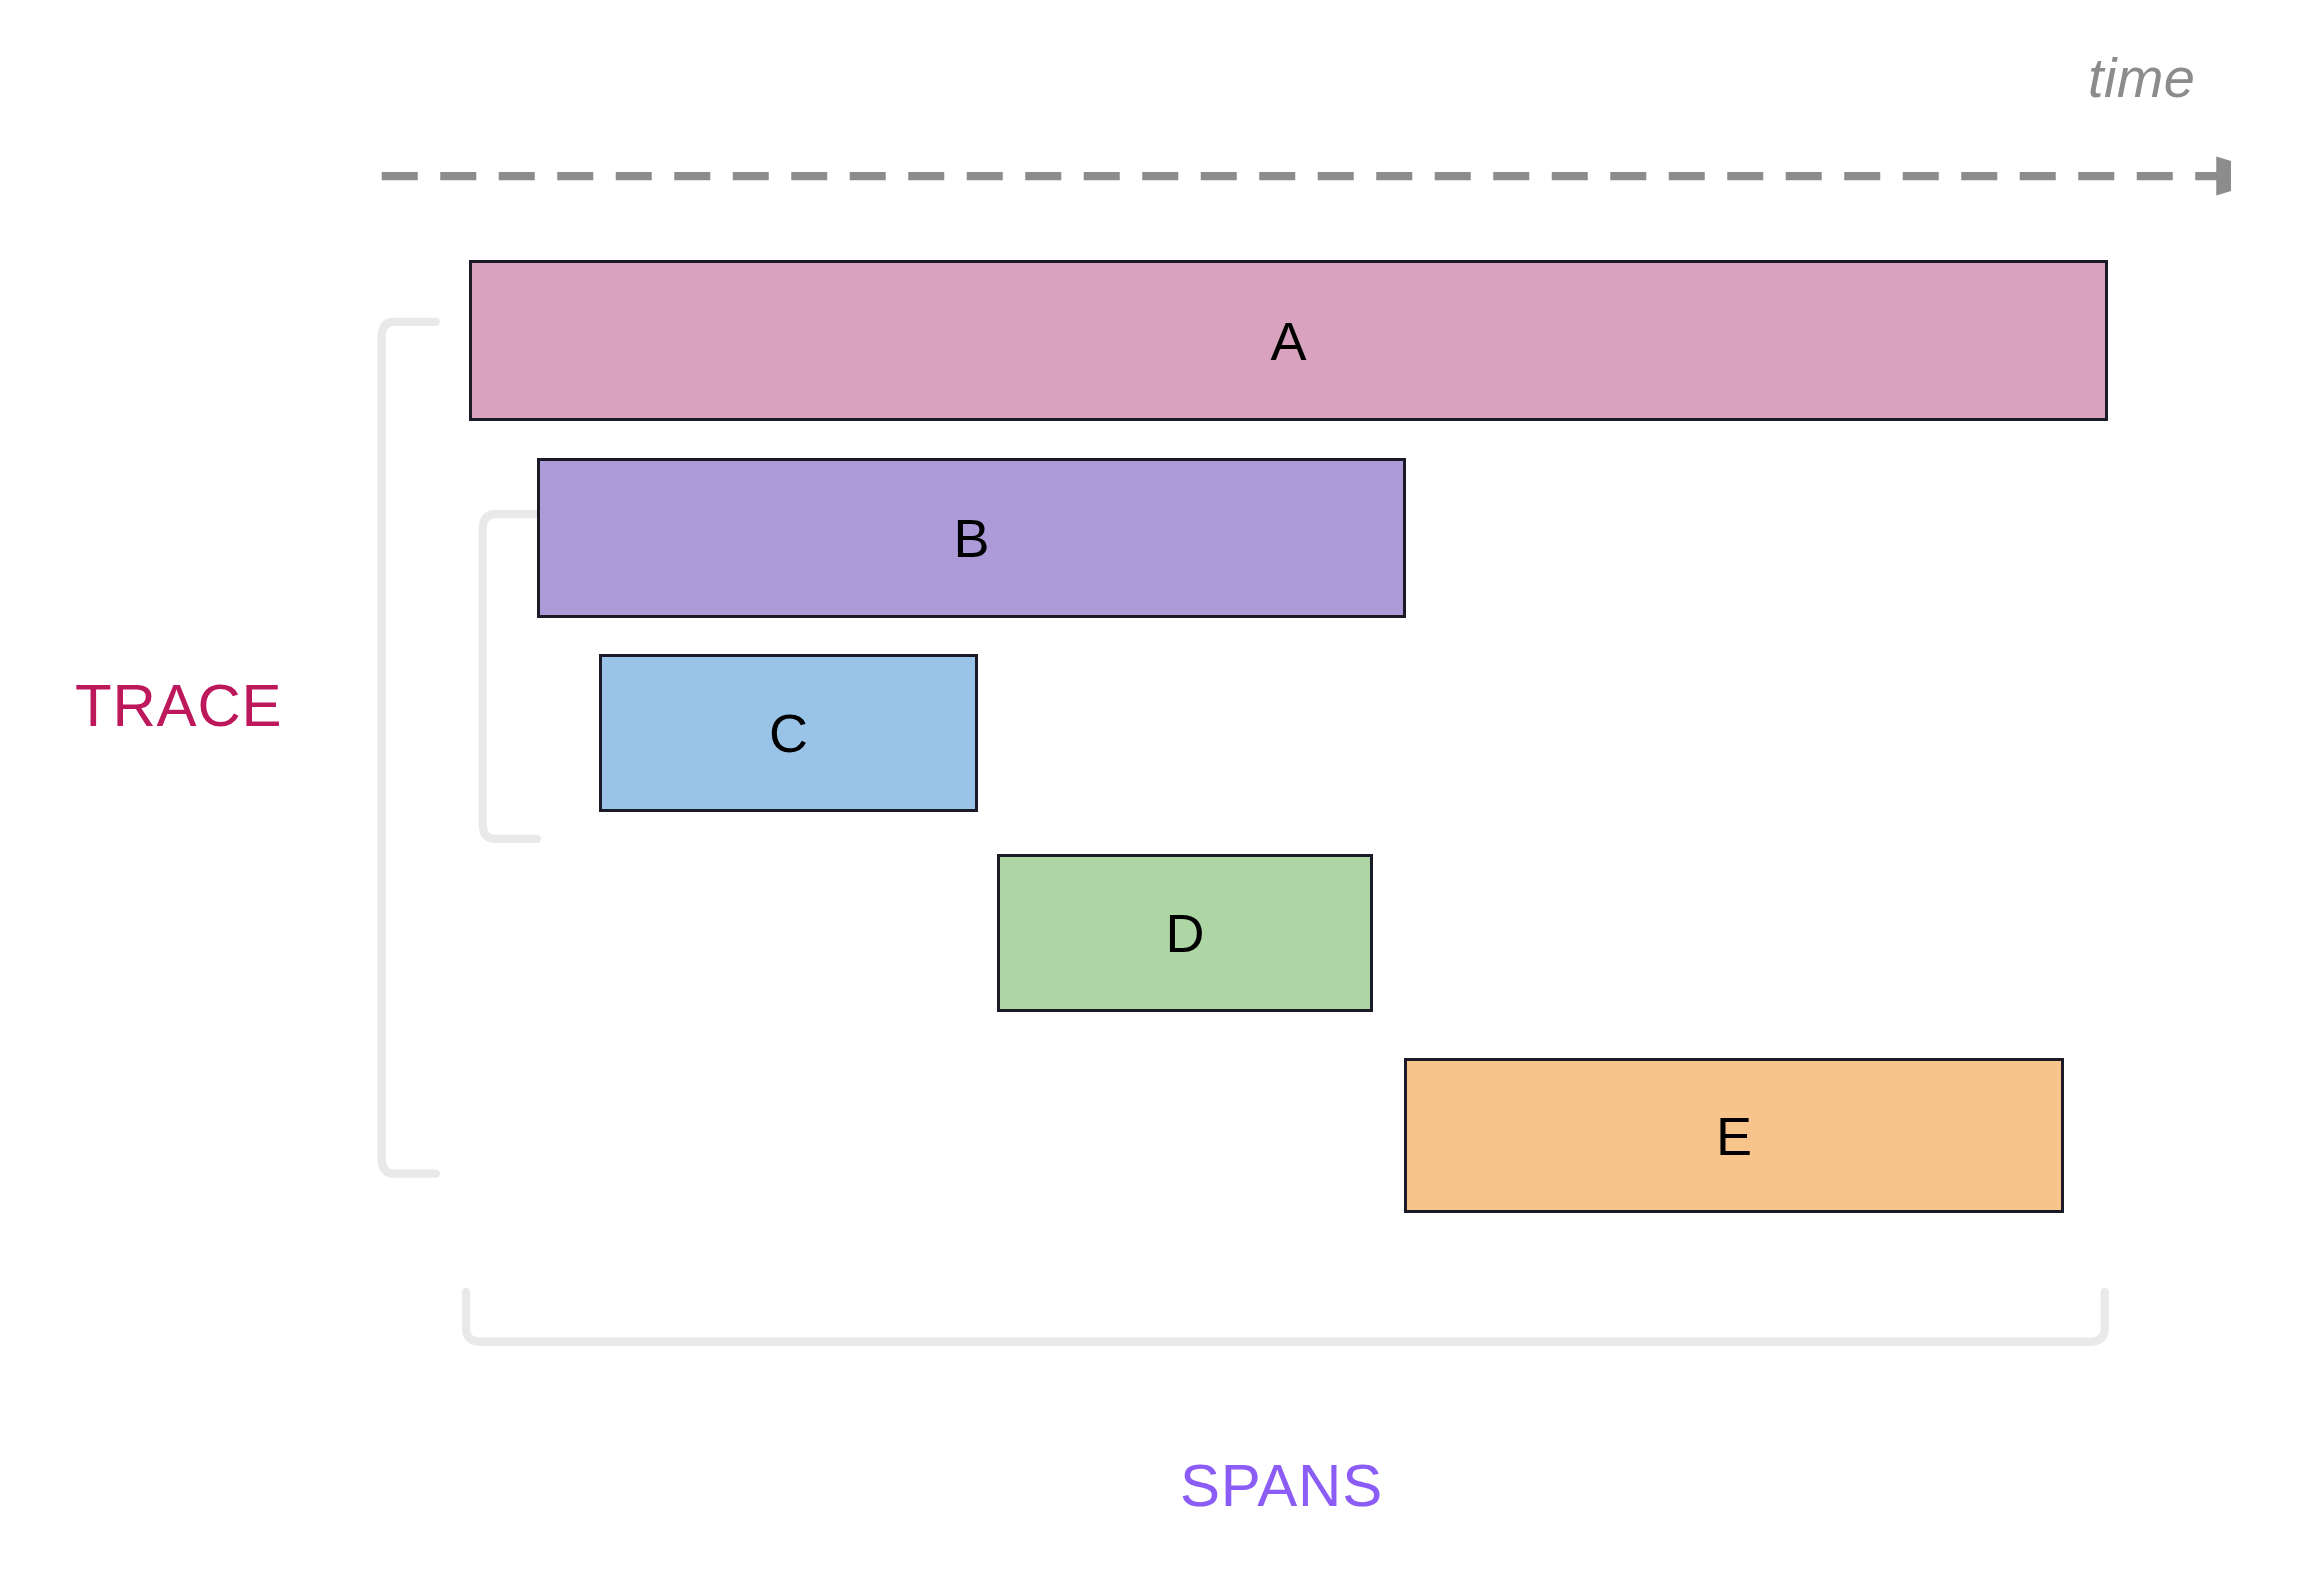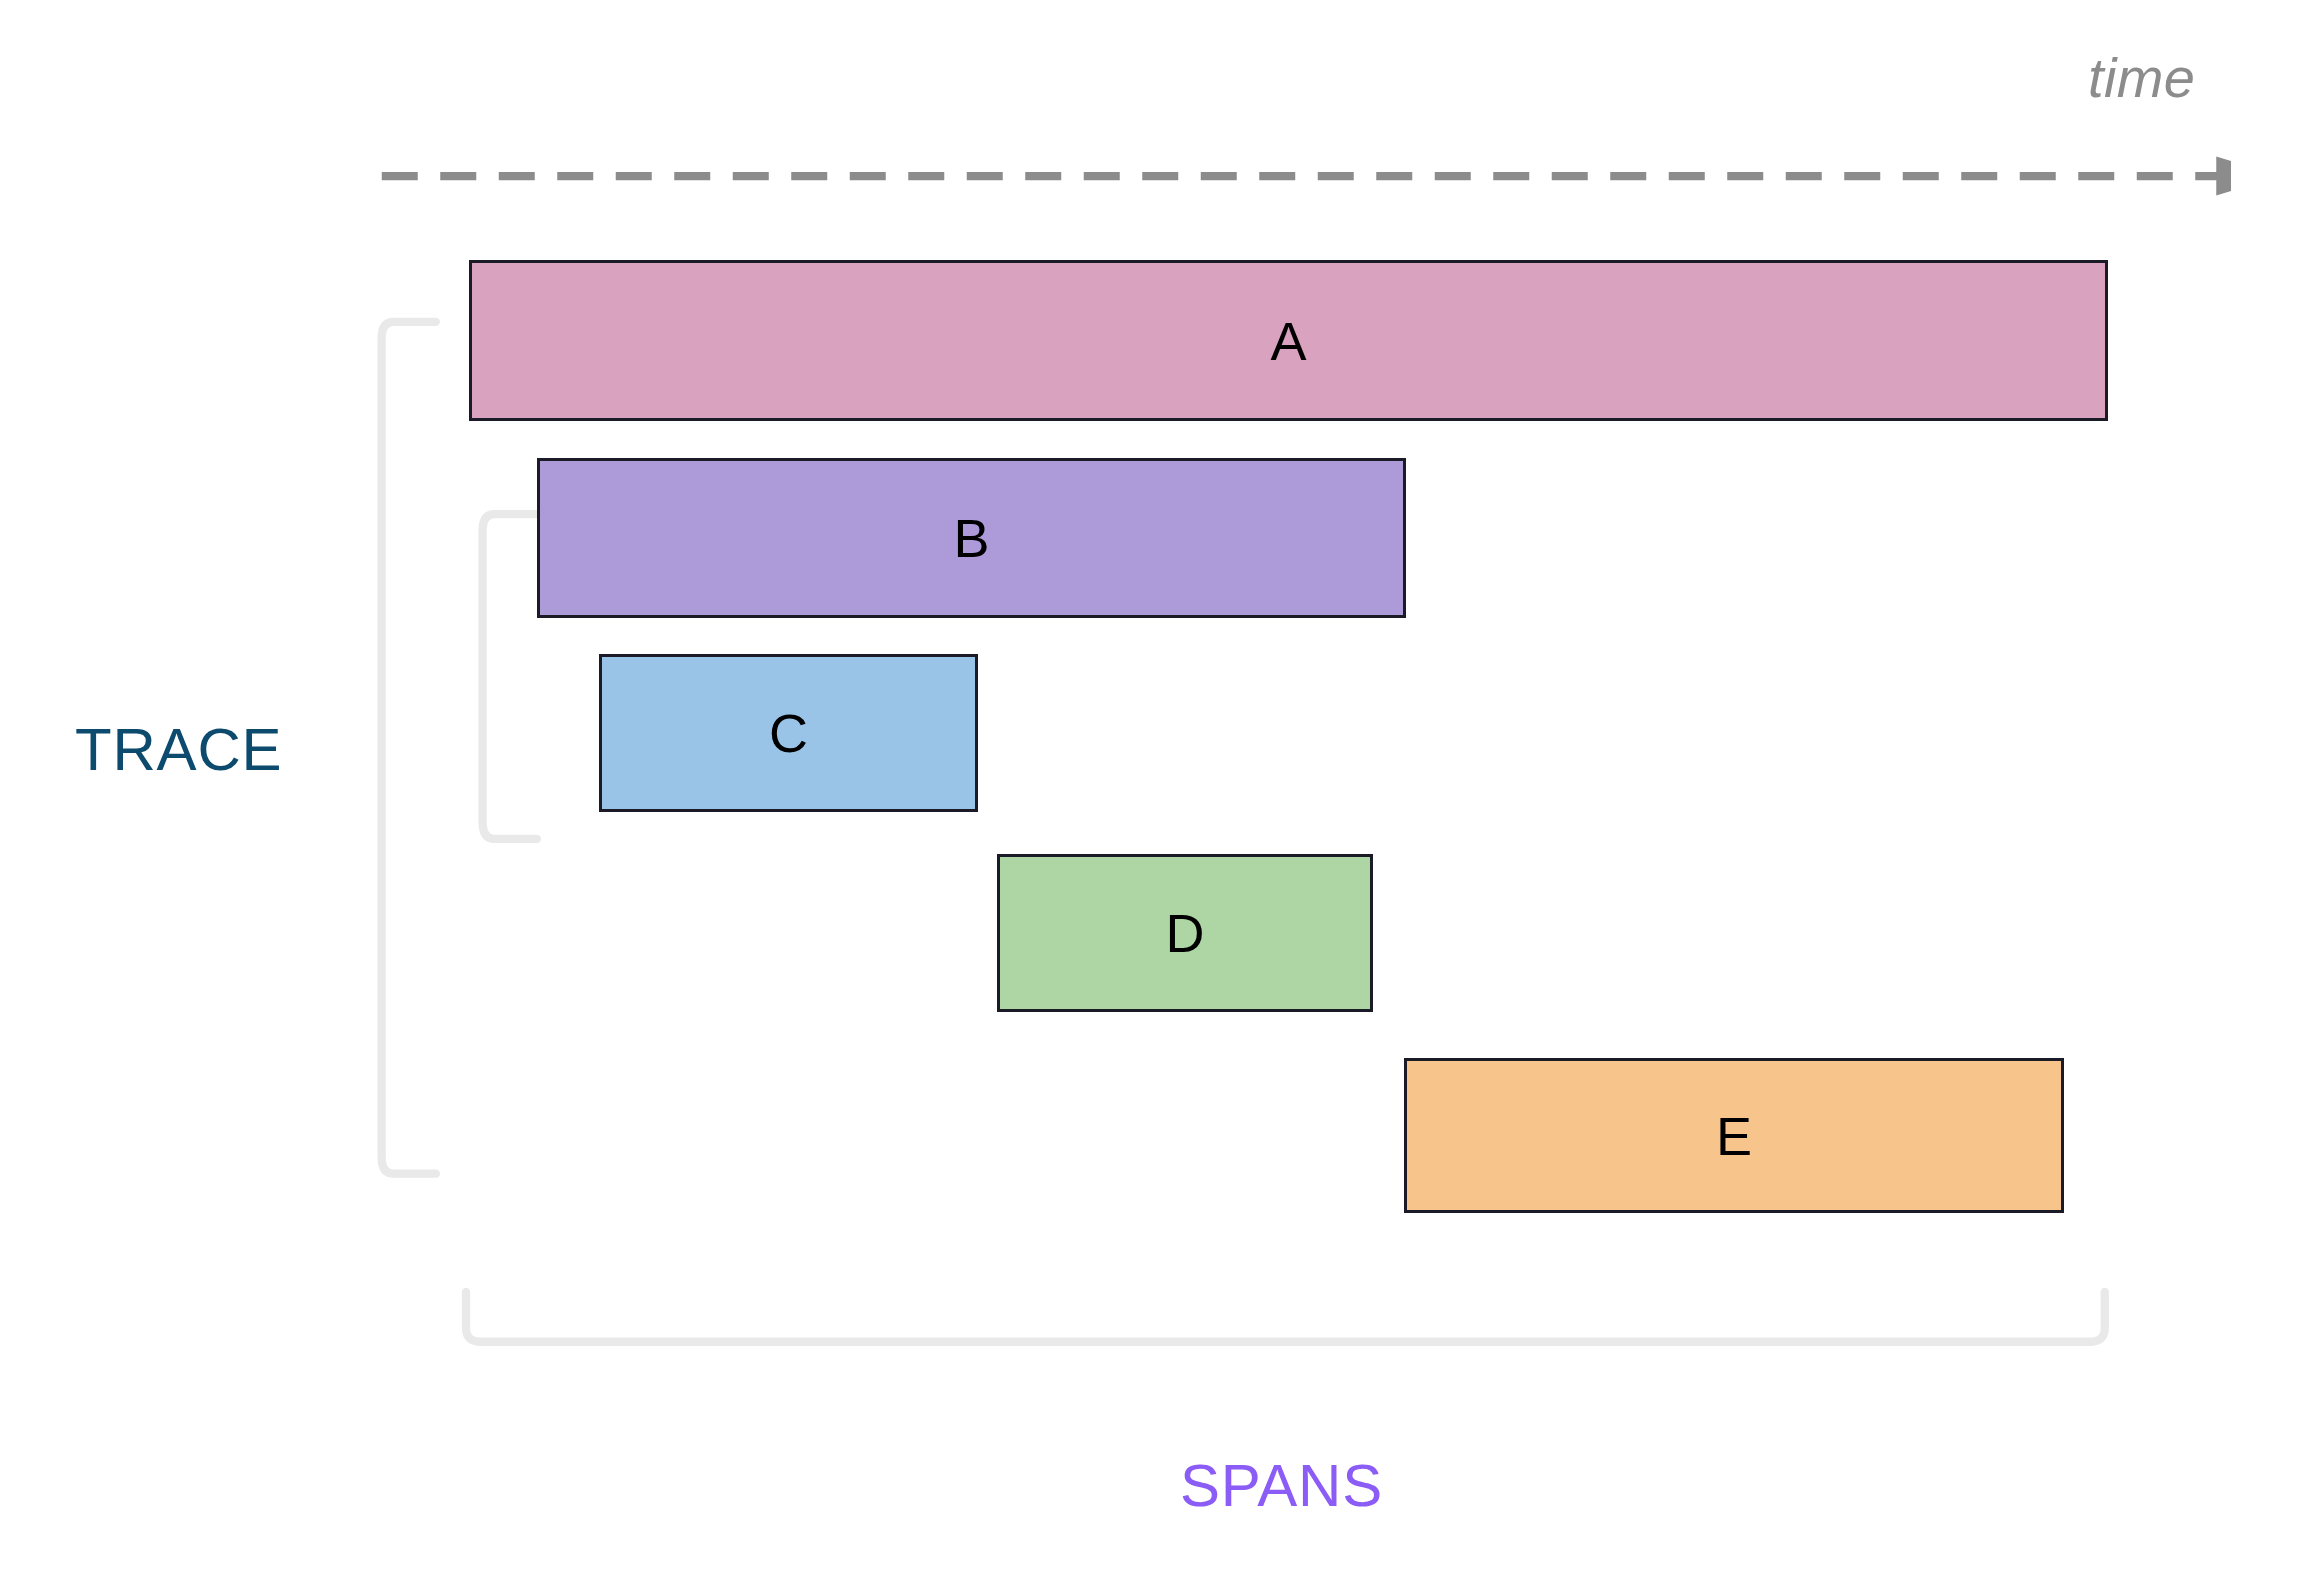--- a/index.html
+++ b/index.html
@@ -50,24 +50,23 @@
   }
 
   
   .bracket-svg { left: 0; top: 0; }
 
   
   #trace-label {
     left: 75px;
     top: 671px;
     font-size: 60px;
-    color: #0c4a6e;
+    color: #be185d;
     letter-spacing: 0.8px;
     white-space: nowrap;
-    margin-top: 44px;
   }
   #spans-label {
     left: 1180px;
     top: 1451px;
     font-size: 60px;
     color: #8b5cf6;
     letter-spacing: 0.8px;
     white-space: nowrap;
   }
 </style>

